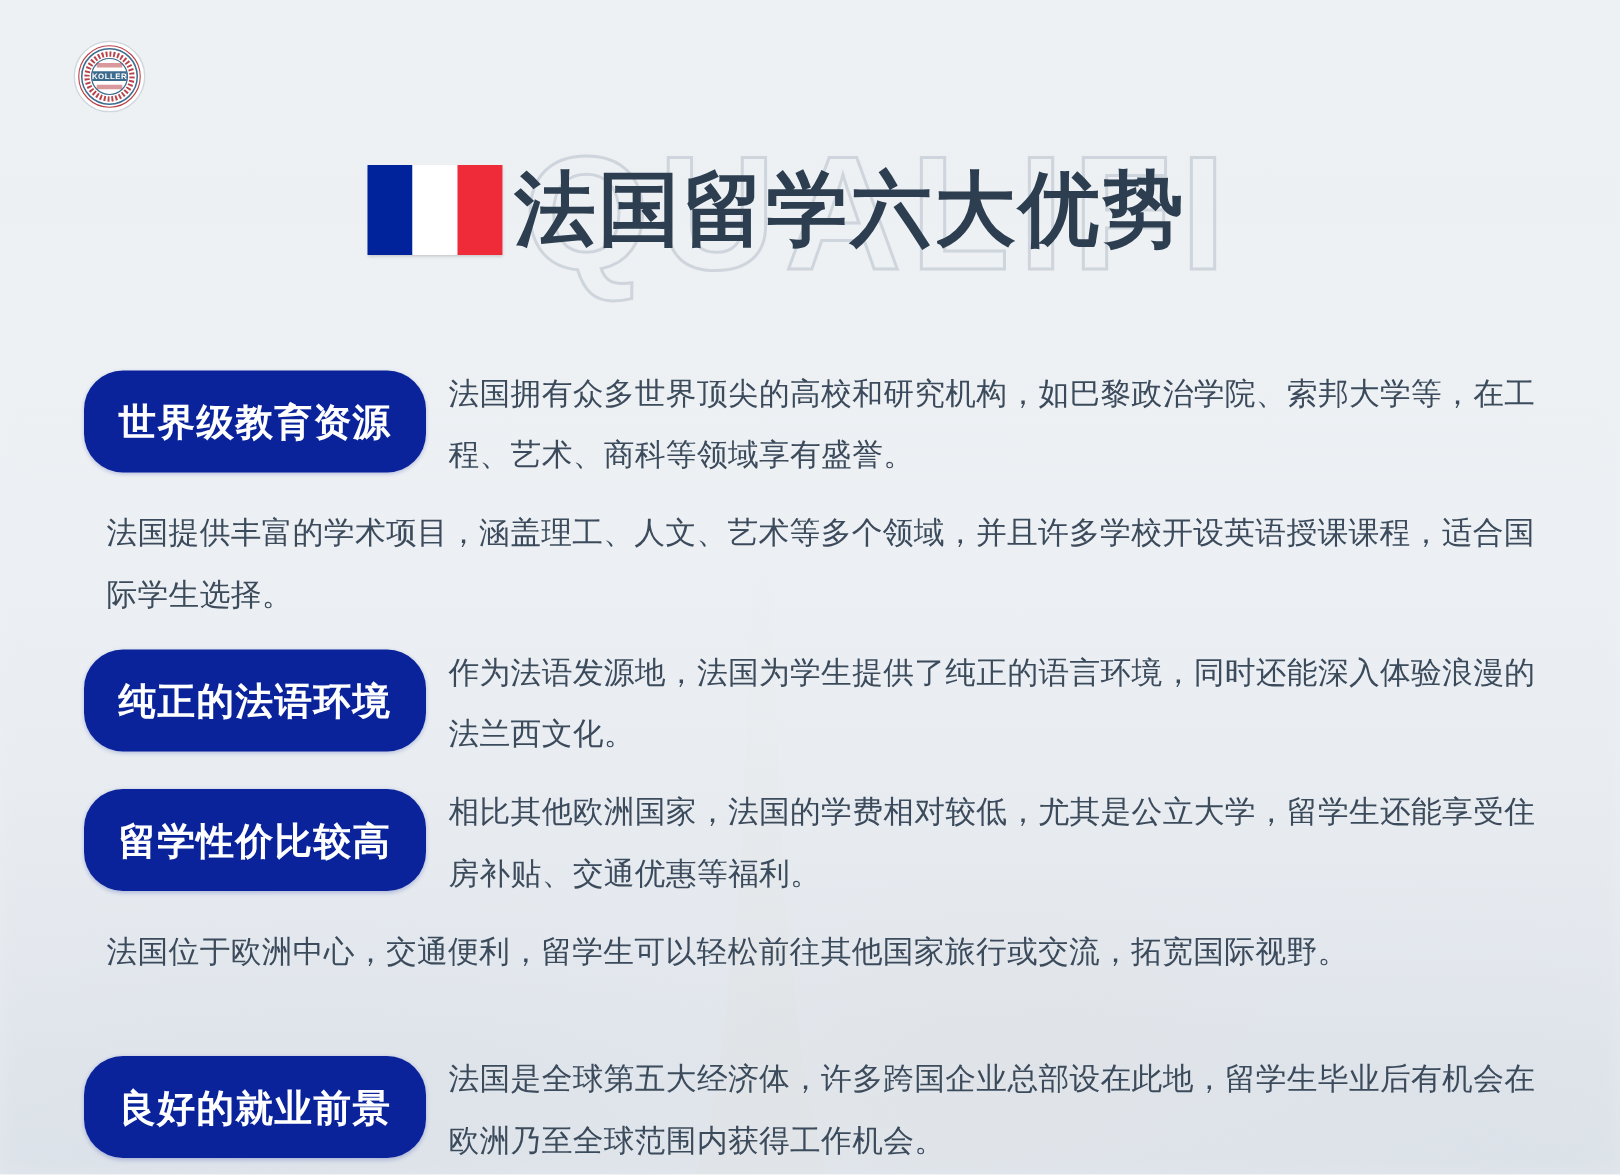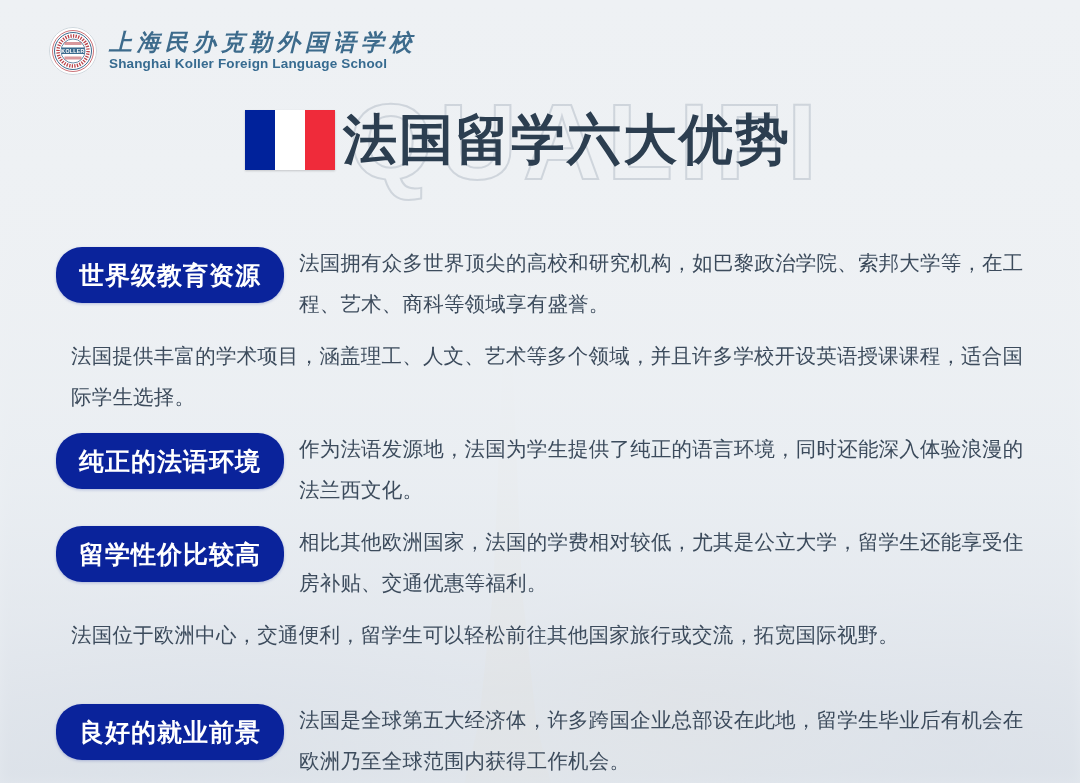--- a/index.html
+++ b/index.html
@@ -158,21 +158,21 @@
   }
   .feature {
     display: flex;
     align-items: flex-start;
     min-height: 78px;
     margin-bottom: 7px;
   }
   .badge {
     flex: 0 0 auto;
     width: 228px;
-    height: 56px;
+    height: 68px;
     margin-top: 9px;
     border-radius: 26px;
     background: #0a239b;
     color: #ffffff;
     font-size: 25px;
     font-weight: bold;
     letter-spacing: 1px;
     display: flex;
     align-items: center;
     justify-content: center;
@@ -210,24 +210,20 @@
         <circle cx="50" cy="50" r="41" fill="none" stroke="#b9434a" stroke-width="1.5"></circle>
         <circle cx="50" cy="50" r="37" fill="#ffffff" stroke="#3c6b8e" stroke-width="2"></circle>
         <circle cx="50" cy="50" r="30" fill="none" stroke="#b9434a" stroke-width="7" stroke-dasharray="2.6 2.6"></circle>
         <circle cx="50" cy="50" r="24" fill="#ffffff" stroke="#3c6b8e" stroke-width="1.6"></circle>
         <rect x="27" y="43" width="46" height="13" fill="#3c6b8e"></rect>
         <text x="50" y="53.4" text-anchor="middle" font-family="Liberation Sans, sans-serif" font-size="10.5" font-weight="bold" fill="#ffffff" letter-spacing="0.6">KOLLER</text>
         <rect x="33" y="32" width="34" height="6" fill="#b9434a" opacity="0.55"></rect>
         <rect x="33" y="61" width="34" height="6" fill="#b9434a" opacity="0.55"></rect>
       </svg>
     </span>
-    <span class="brand-names">
-      <span class="brand-cn">上海民办克勒外国语学校</span>
-      <span class="brand-en">Shanghai Koller Foreign Language School</span>
-    </span>
   </div>
 
   <div class="title-row">
     <span class="flag">
       <span style="background:#00229B"></span>
       <span style="background:#FFFFFF"></span>
       <span style="background:#EF2B3A"></span>
     </span>
     <span class="title-text">法国留学六大优势</span>
   </div>

